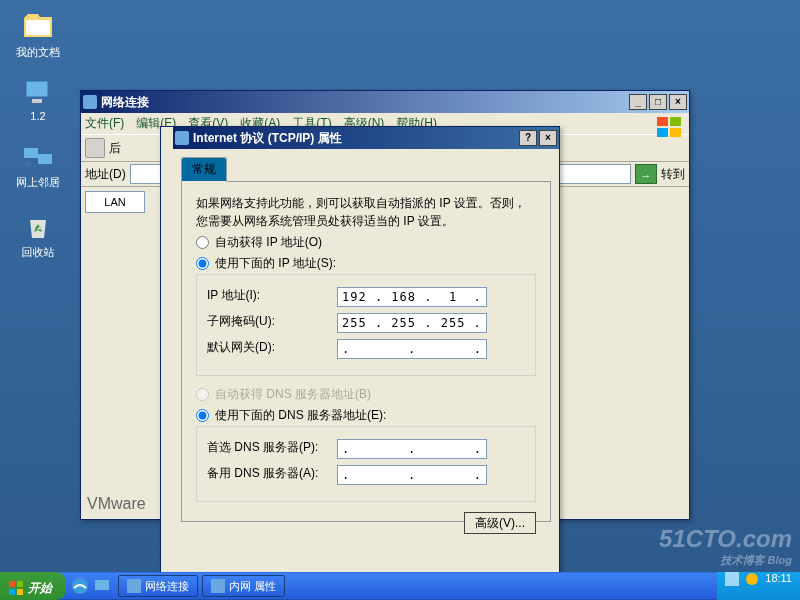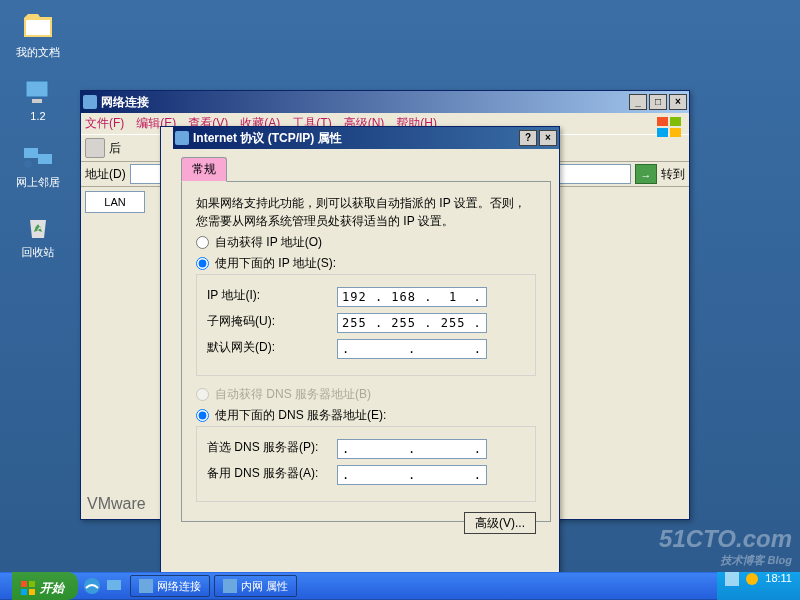--- a/index.html
+++ b/index.html
@@ -14,51 +14,51 @@
 .di-netneigh { top: 140px; left: 8px; }
 .di-recycle { top: 210px; left: 8px; }
 
 .window { position: absolute; background: #ece9d8; border: 1px solid #0a246a; box-shadow: 2px 2px 5px rgba(0,0,0,.3); }
 .titlebar { height: 22px; background: linear-gradient(to right, #0a246a, #a6caf0); display: flex; align-items: center; padding: 0 2px; color: #fff; font-size: 12px; font-weight: bold; }
 .titlebar .ti { width: 14px; height: 14px; margin-right: 4px; background: #6ca8e0; border-radius: 2px; }
 .titlebar .tbtns { margin-left: auto; display: flex; gap: 2px; }
 .tbtn { width: 18px; height: 16px; background: #d6d3ce; border: 1px solid #404040; font-size: 10px; line-height: 13px; text-align: center; cursor: pointer; color: #000; }
 
 .win-netconn { top: 90px; left: 80px; width: 610px; height: 430px; }
-.menubar { background: #ece9d8; font-size: 12px; padding: 2px 4px; display: flex; gap: 12px; color: #be185d; }
+.menubar { background: #ece9d8; font-size: 12px; padding: 2px 4px; display: flex; gap: 12px; color: #14532d; }
 .toolbar { background: #ece9d8; padding: 2px 4px; border-top: 1px solid #fff; border-bottom: 1px solid #aca899; display: flex; align-items: center; gap: 4px; font-size: 12px; height: 28px; }
 .tbico { width: 20px; height: 20px; background: #d6d3ce; border: 1px solid #999; border-radius: 2px; }
 .addrbar { display: flex; align-items: center; padding: 2px 4px; gap: 4px; font-size: 12px; border-bottom: 1px solid #aca899; }
 .addrbar input { flex: 1; height: 20px; border: 1px solid #7f9db9; }
 .gobtn { width: 22px; height: 20px; background: #4a9d4a; border: 1px solid #2d6d2d; color: #fff; font-size: 11px; }
 .sidebar { position: absolute; top: 100px; left: 4px; width: 60px; }
 .lanitem { background: #fff; border: 1px solid #7f9db9; padding: 4px; font-size: 11px; text-align: center; }
 .winlogo { position: absolute; top: 24px; right: 4px; width: 30px; height: 24px; }
 .vmware { position: absolute; bottom: 6px; left: 6px; font-size: 16px; color: #666; }
 
 .dlg-tcpip { top: 126px; left: 160px; width: 400px; height: 540px; padding-left: 12px; }
 .dlg-tcpip .titlebar { background: linear-gradient(to right, #0a246a, #3a6ea5); }
 .dlg-body { padding: 8px; background: #ece9d8; height: calc(100% - 22px); position: relative; }
 .tabstrip { border-bottom: 1px solid #919b9c; display: flex; font-size: 12px; }
-.tab { border: 1px solid #919b9c; border-bottom: 1px solid #ece9d8; background: #f9a8d4; padding: 3px 10px; margin-bottom: -1px; border-radius: 3px 3px 0 0; }
+.tab { border: 1px solid #919b9c; border-bottom: 1px solid #ece9d8; background: #0369a1; padding: 3px 10px; margin-bottom: -1px; border-radius: 3px 3px 0 0; }
 .tabcontent { border: 1px solid #919b9c; border-top: none; padding: 12px 14px; font-size: 12px; height: 340px; }
 .descr { line-height: 1.5; }
 .radiorow { display: flex; align-items: center; margin: 4px 0; }
 .radiorow input { margin-right: 6px; }
 .fieldset { border: 1px solid #d6d3ce; padding: 6px 10px 10px; margin-top: -2px; margin-bottom: 10px; }
 .fieldrow { display: flex; margin: 6px 0; }
 .fieldrow label { width: 130px; }
 .ipinput { width: 150px; height: 20px; border: 1px solid #7f9db9; background: #fff; text-align: center; font-size: 12px; padding: 0 4px; letter-spacing: 1px; font-family: monospace; }
 .disabled-label { color: #aca899; }
 .btnrow { position: absolute; bottom: 8px; right: 10px; display: flex; gap: 8px; flex-direction: column; }
 .advrow { text-align: right; margin-top: 8px; }
 .btn { min-width: 72px; height: 22px; background: #ece9d8; border: 1px solid #404040; font-size: 12px; cursor: pointer; padding: 0 8px; }
 
 .taskbar { position: absolute; left: 0; right: 0; bottom: 0; height: 28px; background: linear-gradient(to bottom, #245edc, #3c81f3 5%, #245edc 95%, #19428f); display: flex; align-items: center; }
-.start { height: 28px; padding: 4px 14px 0 8px; background: linear-gradient(to bottom, #3c9b3c, #2d8f2d); color: #fff; font-weight: bold; font-size: 12px; display: flex; align-items: center; gap: 4px; border-radius: 0 10px 10px 0; font-style: italic; margin-left: 12px; }
+.start { height: 28px; padding: 4px 14px 0 8px; background: linear-gradient(to bottom, #3c9b3c, #2d8f2d); color: #fff; font-weight: bold; font-size: 12px; display: flex; align-items: center; gap: 4px; border-radius: 0 10px 10px 0; font-style: italic; }
 .ql { display: flex; gap: 2px; padding: 0 4px; }
 .qli { width: 20px; height: 20px; }
 .taskbtn { height: 22px; background: linear-gradient(to bottom, #3c81f3, #245edc); border: 1px solid #1a3d7a; color: #fff; font-size: 11px; padding: 0 8px; margin: 0 2px; display: flex; align-items: center; gap: 4px; border-radius: 2px; }
 .taskbtn .ti2 { width: 14px; height: 14px; background: #6ca8e0; }
 .tray { margin-left: auto; background: linear-gradient(to bottom, #11a3ec, #0d8bd4); height: 28px; display: flex; align-items: flex-start; padding: 0 8px; color: #fff; font-size: 11px; gap: 6px; }
 .trayico { width: 14px; height: 14px; }
 
 .watermark { position: absolute; right: 8px; bottom: 32px; color: rgba(255,255,255,.35); font-size: 24px; font-weight: bold; font-style: italic; pointer-events: none; }
 .watermark small { font-size: 11px; display: block; text-align: right; }
 

